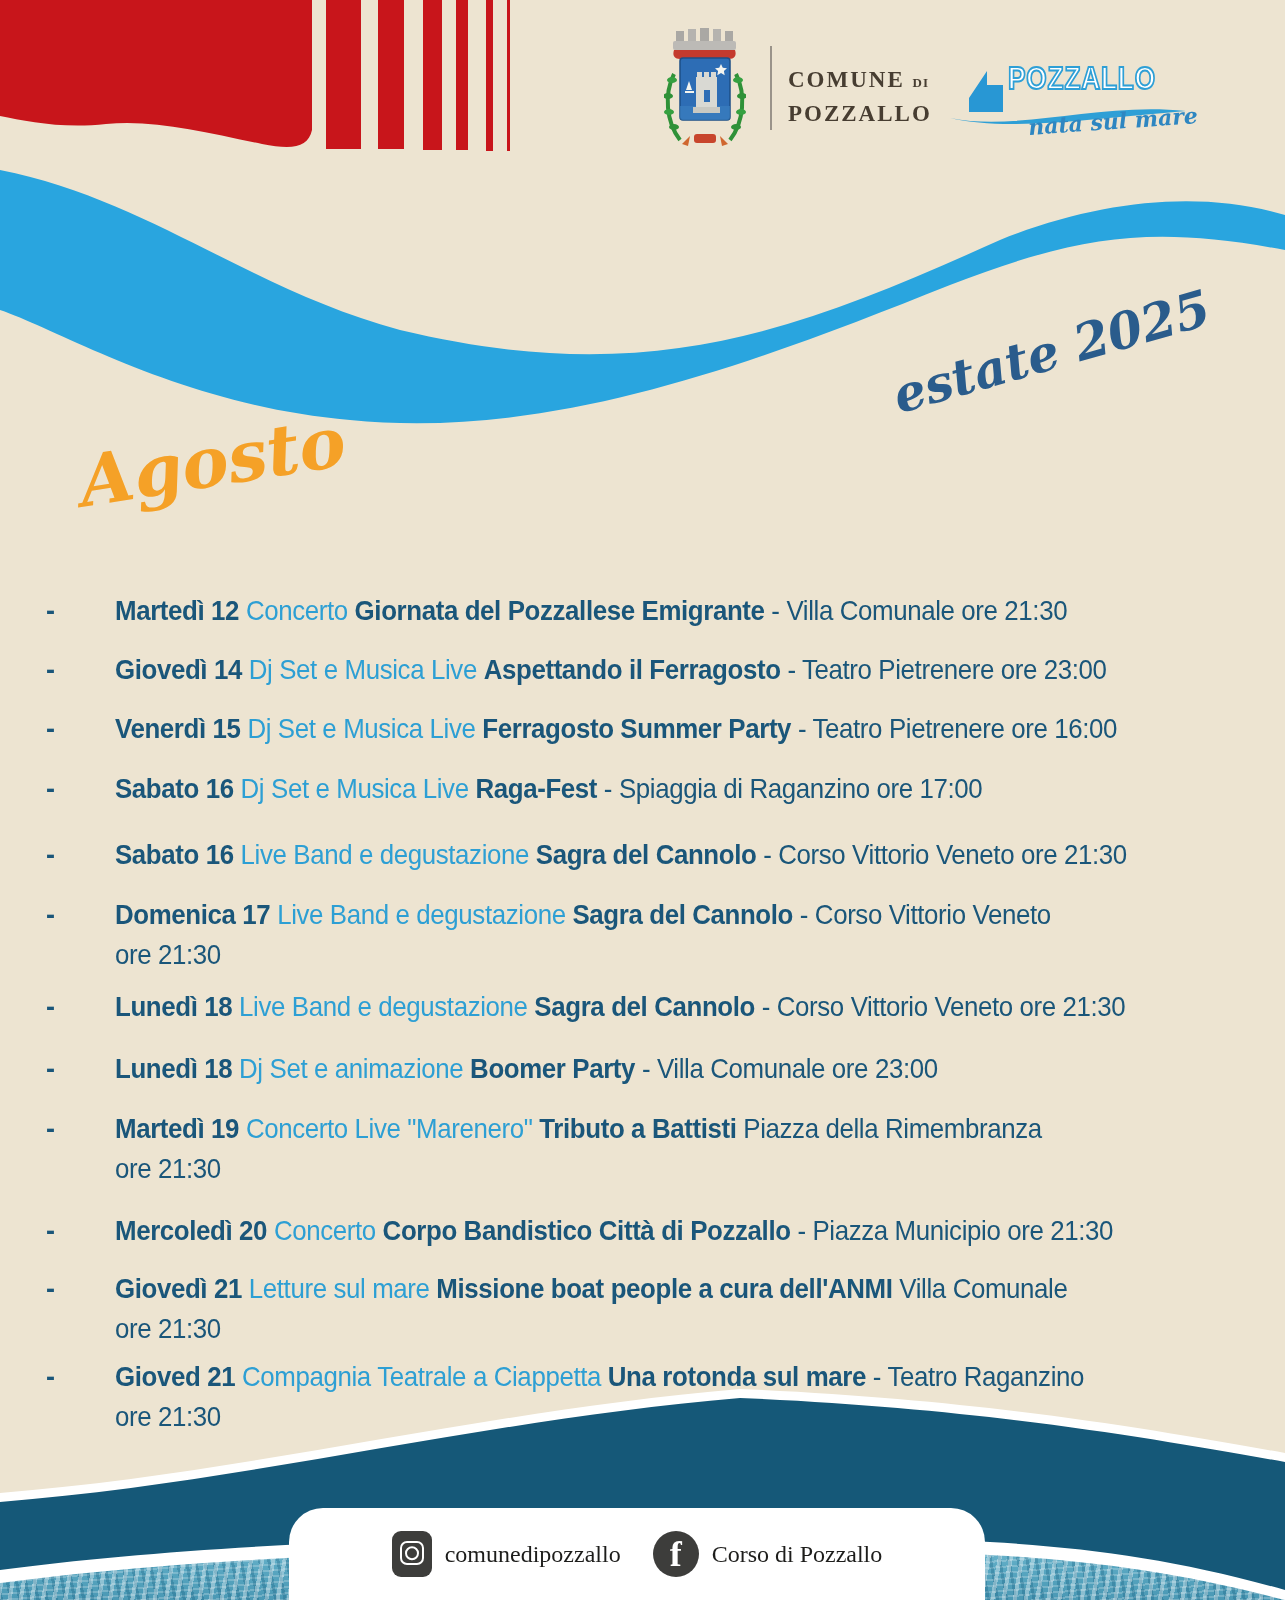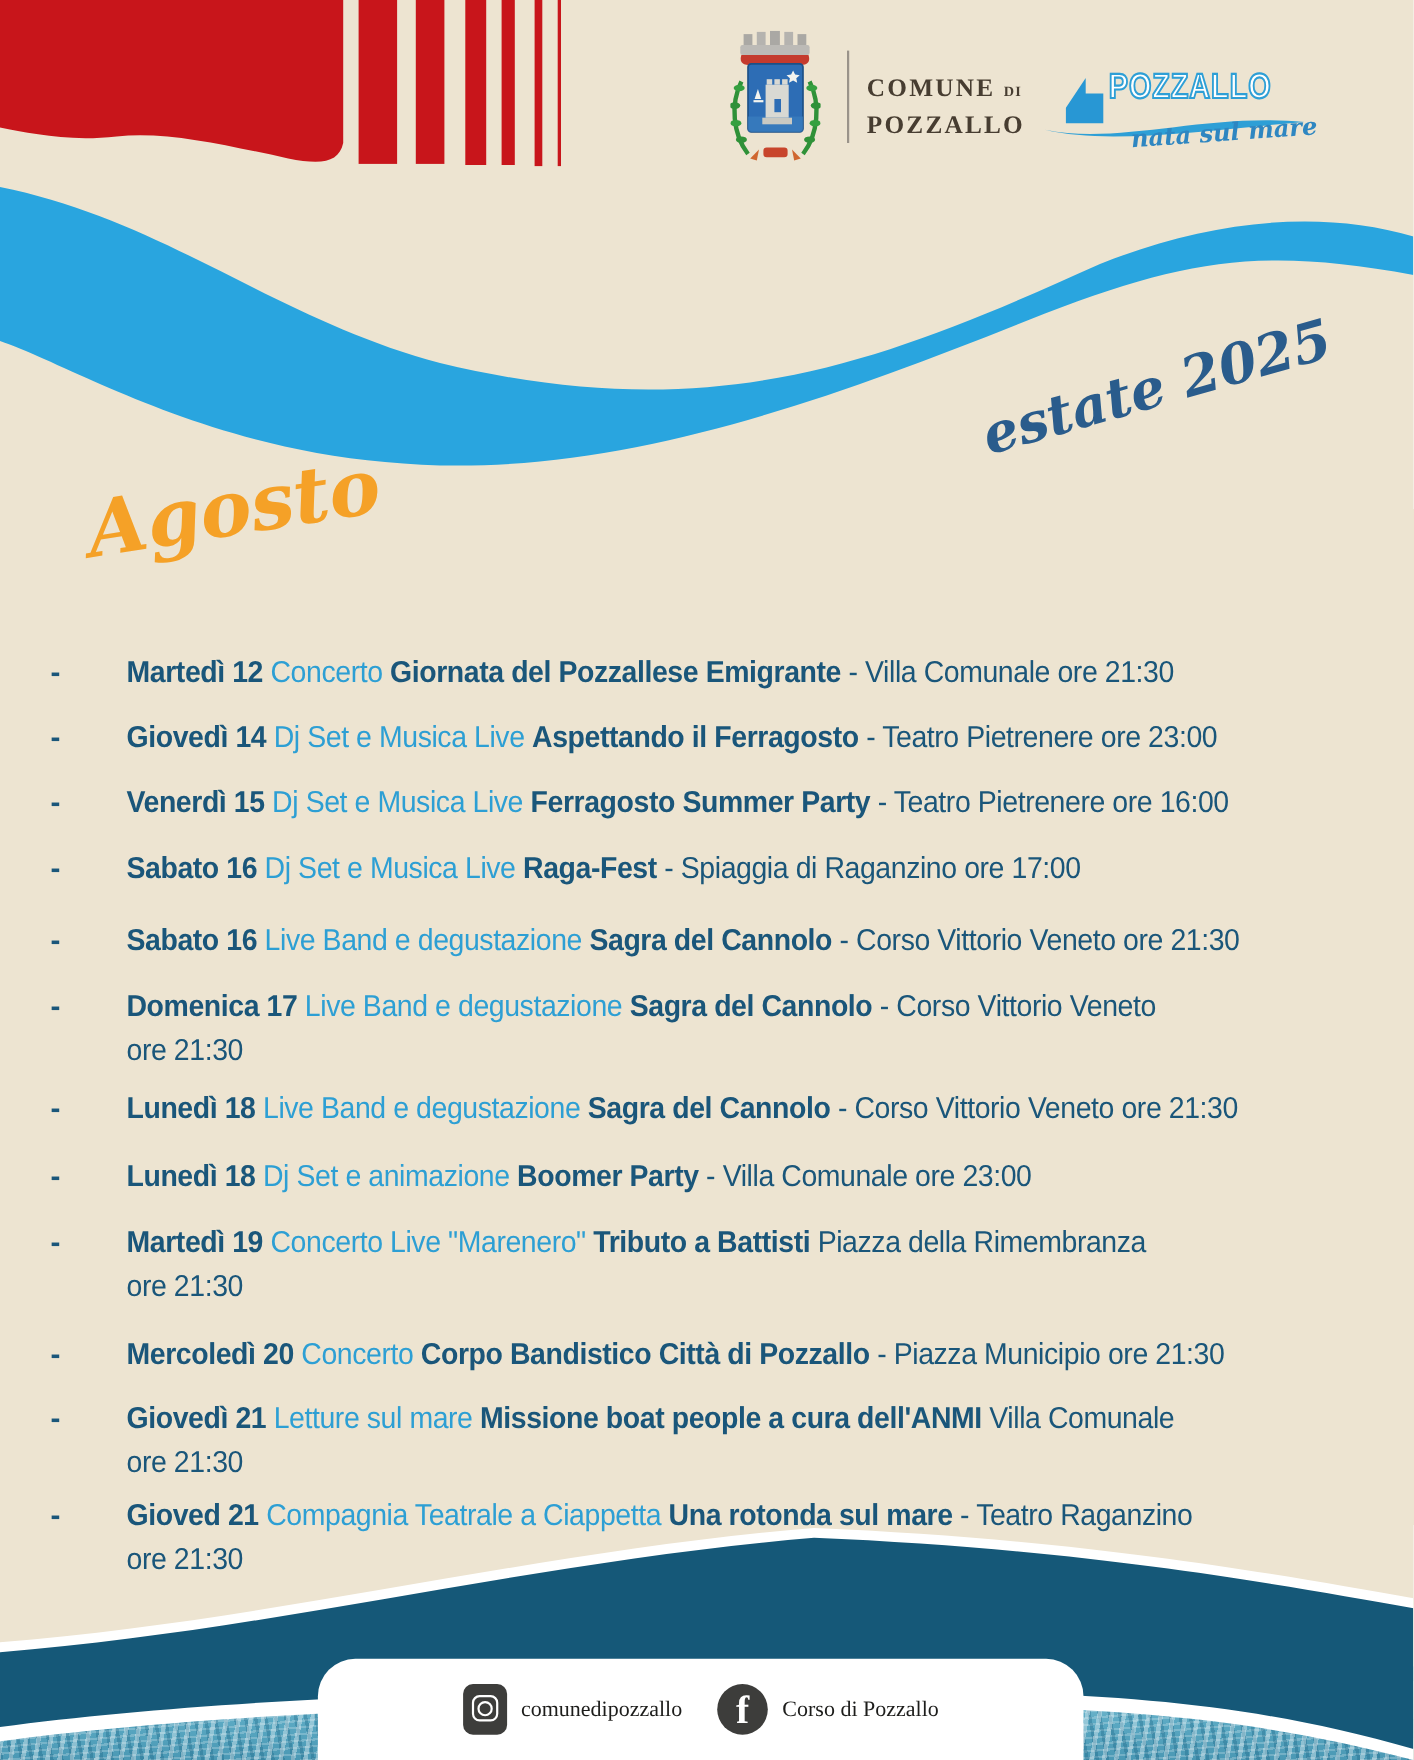--- a/index.html
+++ b/index.html
@@ -55,21 +55,21 @@
       repeating-linear-gradient(175deg, rgba(255,255,255,.22) 0 2px, rgba(0,0,0,0) 2px 6px),
       linear-gradient(180deg,#9ed4e4 0%,#5aa8c2 60%,#4a98b4 100%);}
   .bottom-wave{position:absolute;left:0;top:1380px;}
   .footer-card{position:absolute;left:289px;top:1508px;width:696px;height:92px;background:#fff;border-radius:34px 34px 0 0;display:flex;align-items:center;justify-content:center;gap:14px;}
   .social{display:flex;align-items:center;gap:13px;}
   .social + .social{margin-left:18px;}
   .ig-icon{width:40px;height:46px;background:var(--icon);border-radius:9px;position:relative;}
   .ig-icon::before{content:"";position:absolute;left:8px;right:8px;top:10px;bottom:12px;border:2.5px solid #fff;border-radius:7px;}
   .ig-icon::after{content:"";position:absolute;width:10px;height:10px;border:2.5px solid #fff;border-radius:50%;left:50%;top:50%;transform:translate(-50%,-55%);}
   .fb-icon{width:46px;height:46px;background:var(--icon);border-radius:50%;color:#fff;display:flex;align-items:center;justify-content:center;font-family:"Liberation Serif",serif;font-weight:700;font-size:36px;line-height:46px;}
-  .social-label{font-family:"Liberation Serif",serif;font-size:20px;color:#1d1d1b;}
+  .social-label{font-family:"Liberation Serif",serif;font-size:24px;color:#1d1d1b;}
 </style>
 </head>
 <body>
 
 <div class="page">
 
   <svg class="red-deco" width="540" height="170" viewBox="0 0 540 170">
     <path fill="#C8151B" d="M0,0 H312 V130 C308,148 292,150 262,144 C205,132 152,119 106,124 C62,129 26,121 0,116 Z"></path>
     <rect x="326" y="0" width="35" height="149" fill="#C8151B"></rect>
     <rect x="378" y="0" width="26" height="149" fill="#C8151B"></rect>

